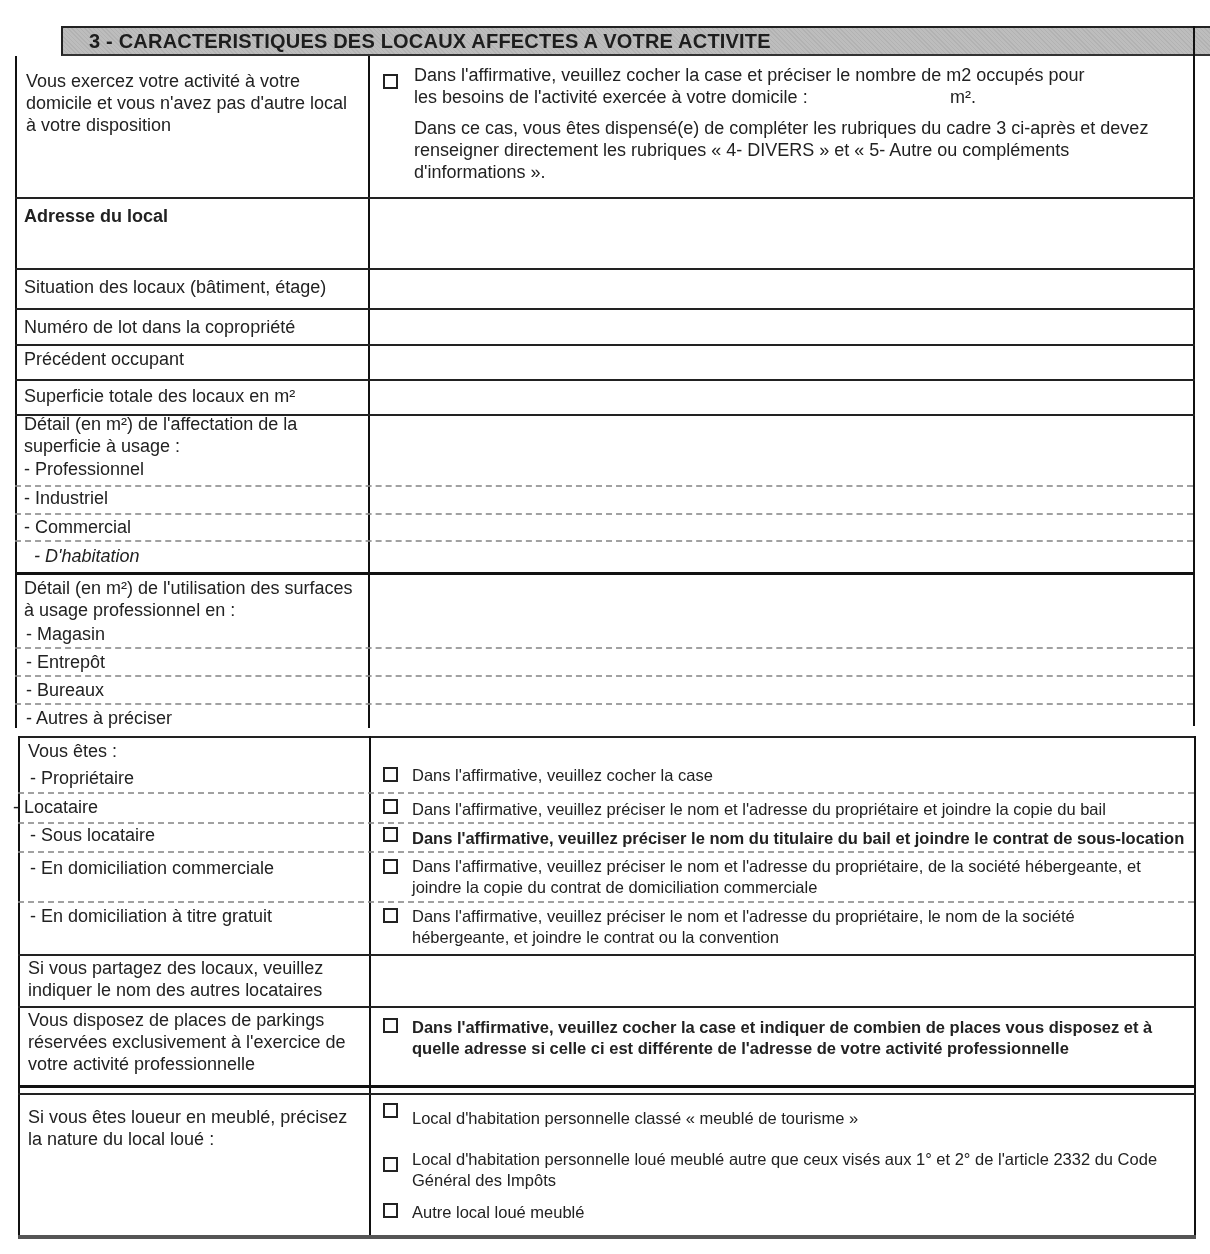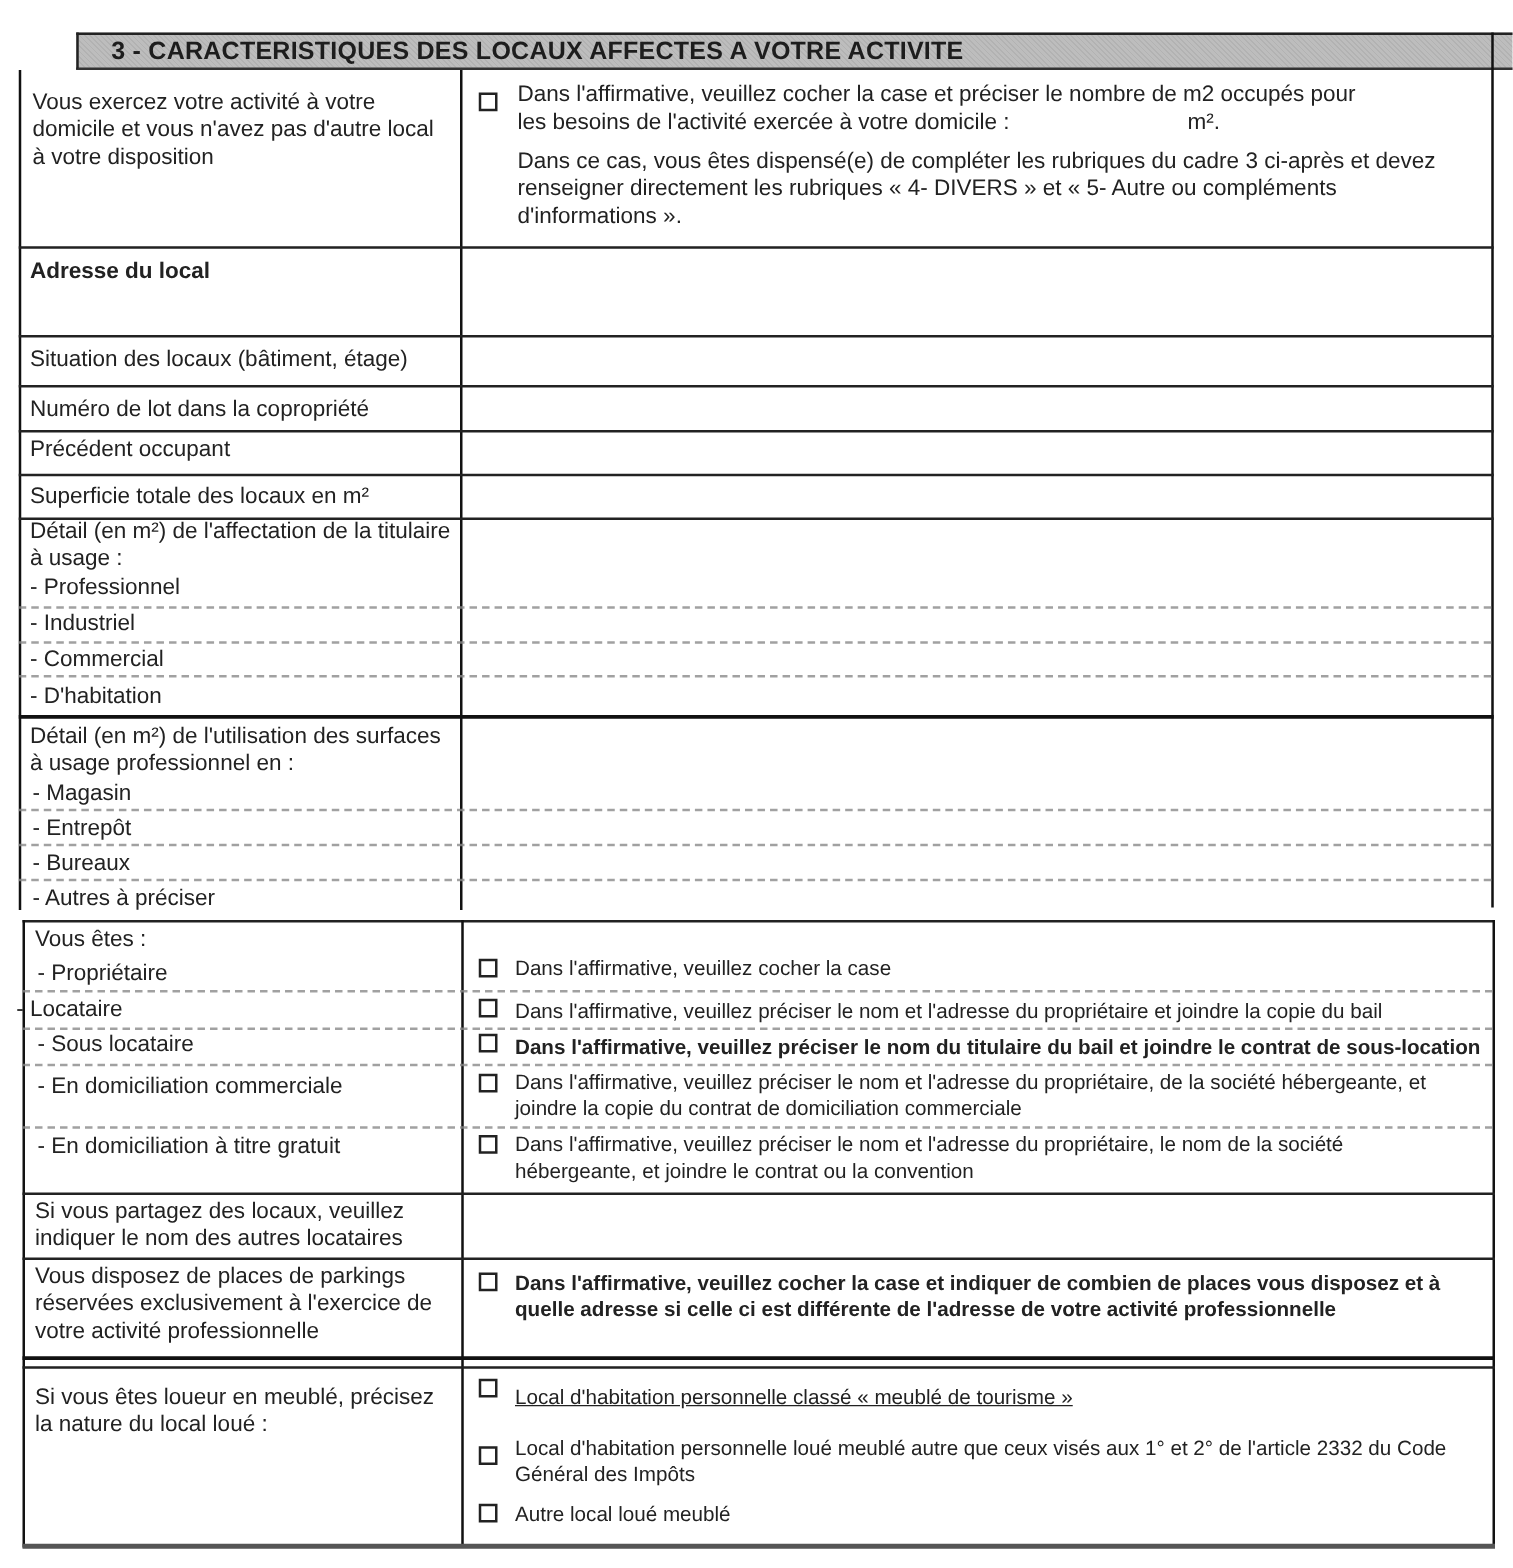--- a/index.html
+++ b/index.html
@@ -64,28 +64,28 @@
 <div class="abs hline" style="left:15px; top:344px; width:1180px;"></div>
 
 <div class="abs txt" style="left:24px; top:348px;">Précédent occupant</div>
 <div class="abs" style="left:372px; top:347px; width:818px; height:32px;"></div>
 <div class="abs hline" style="left:15px; top:379px; width:1180px;"></div>
 
 <div class="abs txt" style="left:24px; top:385px;">Superficie totale des locaux en m²</div>
 <div class="abs" style="left:372px; top:382px; width:818px; height:32px;"></div>
 <div class="abs hline" style="left:15px; top:414px; width:1180px;"></div>
 
-<div class="abs txt" style="left:24px; top:413px; width:340px;">Détail (en m²) de l'affectation de la titulaire à usage :</div>
+<div class="abs txt" style="left:24px; top:413px; width:340px;">Détail (en m²) de l'affectation de la superficie à usage :</div>
 <div class="abs txt" style="left:24px; top:458px;">- Professionnel</div>
 <div class="abs dash" style="left:15px; top:485px; width:1178px;"></div>
 <div class="abs txt" style="left:24px; top:487px;">- Industriel</div>
 <div class="abs dash" style="left:15px; top:513px; width:1178px;"></div>
 <div class="abs txt" style="left:24px; top:516px;">- Commercial</div>
 <div class="abs dash" style="left:15px; top:540px; width:1178px;"></div>
-<div class="abs txt" style="left:24px; top:545px;">- D'habitation</div>
+<div class="abs txt" style="left:34px; top:545px;font-style:italic;">- D'habitation</div>
 <div class="abs" style="left:372px; top:458px; width:818px; height:26px;"></div>
 <div class="abs" style="left:372px; top:488px; width:818px; height:24px;"></div>
 <div class="abs" style="left:372px; top:516px; width:818px; height:24px;"></div>
 <div class="abs" style="left:372px; top:544px; width:818px; height:26px;"></div>
 <div class="abs hline thick" style="left:15px; top:572px; width:1180px;"></div>
 
 <div class="abs txt" style="left:24px; top:577px; width:340px;">Détail (en m²) de l'utilisation des surfaces à usage professionnel en :</div>
 <div class="abs txt" style="left:26px; top:623px;">- Magasin</div>
 <div class="abs dash" style="left:15px; top:647px; width:1178px;"></div>
 <div class="abs txt" style="left:26px; top:651px;">- Entrepôt</div>
@@ -135,19 +135,19 @@
 <div class="abs hline" style="left:18px; top:1006px; width:1178px;"></div>
 
 <div class="abs txt" style="left:28px; top:1009px; width:340px;">Vous disposez de places de parkings réservées exclusivement à l'exercice de votre activité professionnelle</div>
 <div class="abs cb" style="left:383px; top:1018px;"></div>
 <div class="abs txt small" style="left:412px; top:1017px; width:770px;font-weight:bold;">Dans l'affirmative, veuillez cocher la case et indiquer de combien de places vous disposez et à quelle adresse si celle ci est différente de l'adresse de votre activité professionnelle</div>
 <div class="abs hline thick" style="left:18px; top:1085px; width:1178px;"></div>
 <div class="abs hline" style="left:18px; top:1093px; width:1178px;"></div>
 
 <div class="abs txt" style="left:28px; top:1106px; width:320px;">Si vous êtes loueur en meublé, précisez la nature du local loué :</div>
 <div class="abs cb" style="left:383px; top:1103px;"></div>
-<div class="abs txt small" style="left:412px; top:1108px; width:770px;text-decoration:underline;">Local d'habitation personnelle classé « meublé de tourisme »</div>
+<div class="abs txt small" style="left:412px; top:1108px; width:770px;">Local d'habitation personnelle classé « meublé de tourisme »</div>
 <div class="abs cb" style="left:383px; top:1157px;"></div>
 <div class="abs txt small" style="left:412px; top:1149px; width:770px;">Local d'habitation personnelle loué meublé autre que ceux visés aux 1° et 2° de l'article 2332 du Code Général des Impôts</div>
 <div class="abs cb" style="left:383px; top:1203px;"></div>
 <div class="abs txt small" style="left:412px; top:1202px; width:770px;">Autre local loué meublé</div>
 
 <div class="abs hline thick" style="left:18px; top:1235px; width:1178px; height:4px; background:#555;"></div>
 
 </body></html>

